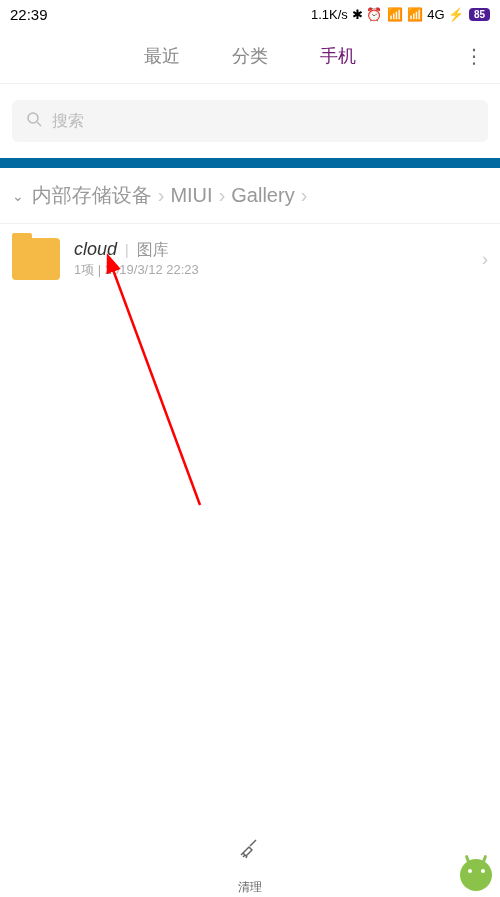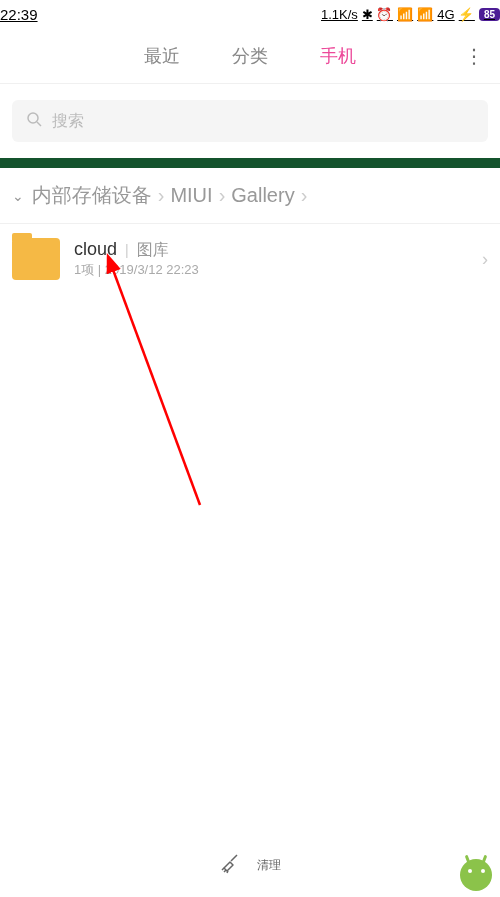--- a/index.html
+++ b/index.html
@@ -14,24 +14,23 @@
       background: #fff;
       position: relative;
       overflow: hidden;
     }
     .status-bar {
       height: 28px;
       background: #fff;
       display: flex;
       align-items: center;
       justify-content: space-between;
-      padding: 0 0;
+      padding: 0 10px;
       font-size: 15px;
       color: #000;
-      text-decoration: underline;
     }
     .status-left {
       font-weight: 500;
     }
     .status-right {
       display: flex;
       align-items: center;
       gap: 4px;
       font-size: 13px;
     }
@@ -56,32 +55,32 @@
       flex: 1;
       justify-content: center;
       gap: 48px;
     }
     .tab {
       font-size: 18px;
       color: #888;
       padding: 4px 2px;
     }
     .tab.active {
-      color: #ec4899;
+      color: #701a75;
     }
     .more-btn {
       position: absolute;
       right: 16px;
       font-size: 20px;
       color: #666;
     }
     .search-section {
       padding: 16px 12px;
       background: #fff;
-      border-bottom: 10px solid #14532d;
+      border-bottom: 10px solid #0369a1;
     }
     .search-box {
       background: #f5f5f5;
       border-radius: 6px;
       height: 42px;
       display: flex;
       align-items: center;
       padding: 0 14px;
       gap: 10px;
     }
@@ -149,20 +148,21 @@
     }
     .file-name-row {
       display: flex;
       align-items: baseline;
       gap: 8px;
     }
     .file-name {
       font-size: 18px;
       color: #333;
       font-weight: 500;
+      font-style: italic;
     }
     .file-divider {
       color: #ccc;
       font-size: 14px;
     }
     .file-tag {
       color: #999;
       font-size: 16px;
     }
     .file-meta {
@@ -191,21 +191,21 @@
       left: 0;
       right: 0;
       height: 64px;
       display: flex;
       align-items: center;
       justify-content: center;
       background: #fff;
     }
     .clean-btn {
       display: flex;
-      flex-direction: row;
+      flex-direction: column;
       align-items: center;
       gap: 14px;
       color: #666;
     }
     .clean-icon {
       font-size: 22px;
     }
     .clean-label {
       font-size: 12px;
     }

